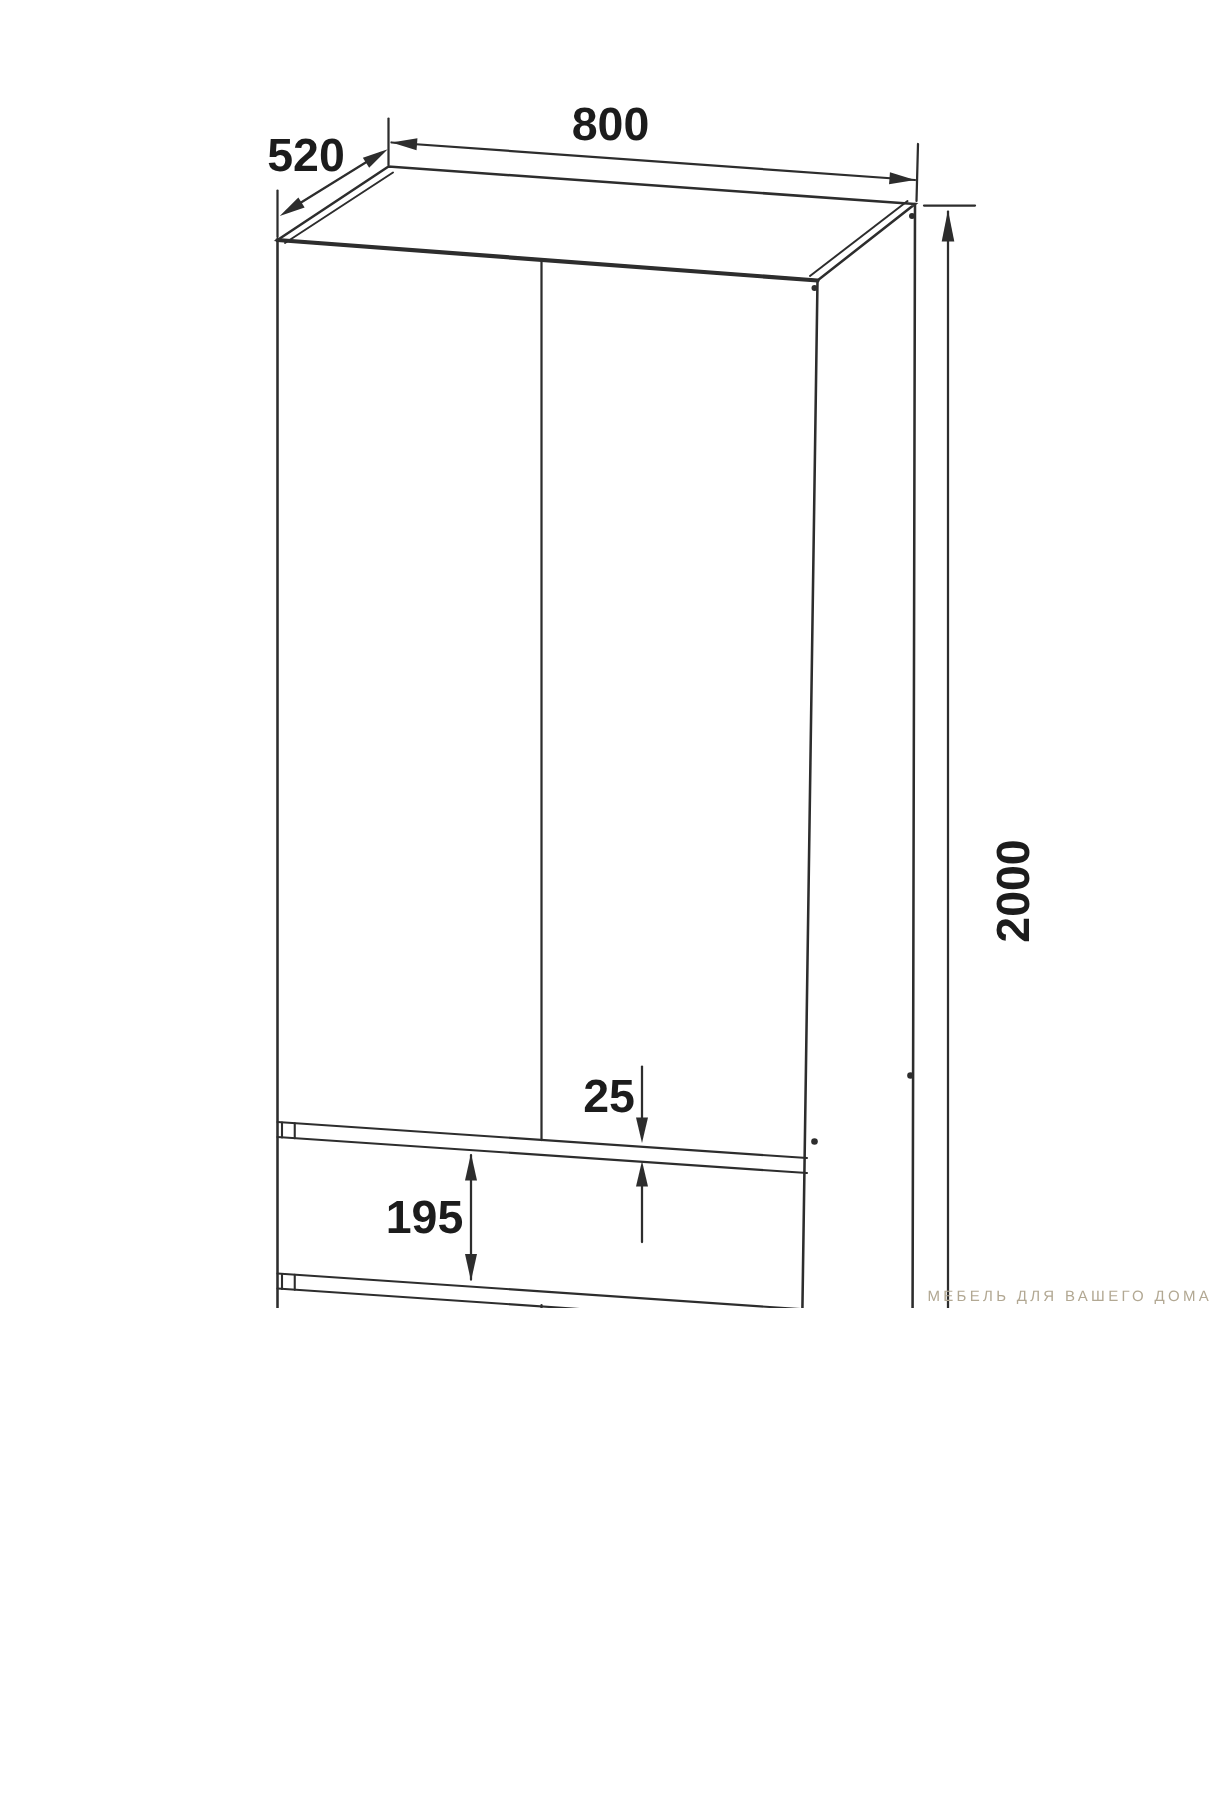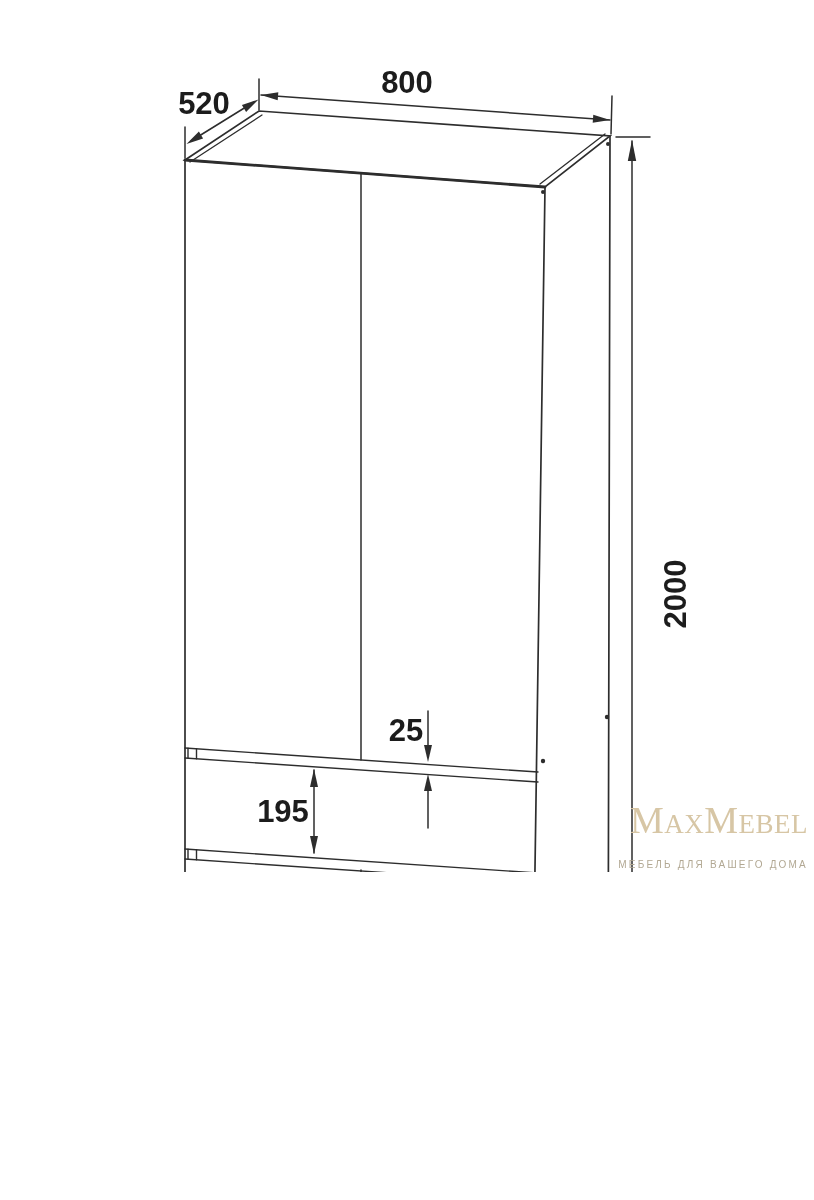--- a/index.html
+++ b/index.html
@@ -138,16 +138,15 @@
       <g>
         <path d="M314,770 L314,853"></path>
         <polygon fill="#2d2d2d" stroke="none" points="314,769 310,787 318,787"></polygon>
         <polygon fill="#2d2d2d" stroke="none" points="314,854 310,836 318,836"></polygon>
         <text class="dim-label" x="283" y="822" text-anchor="middle" stroke="none">195</text>
       </g>
     </g>
   </svg>
 
   <div class="logo">
-    <div class="brand">MaxMebel</div>
     <div class="tagline">МЕБЕЛЬ ДЛЯ ВАШЕГО ДОМА</div>
   </div>
 </div>
 
 </body></html>

